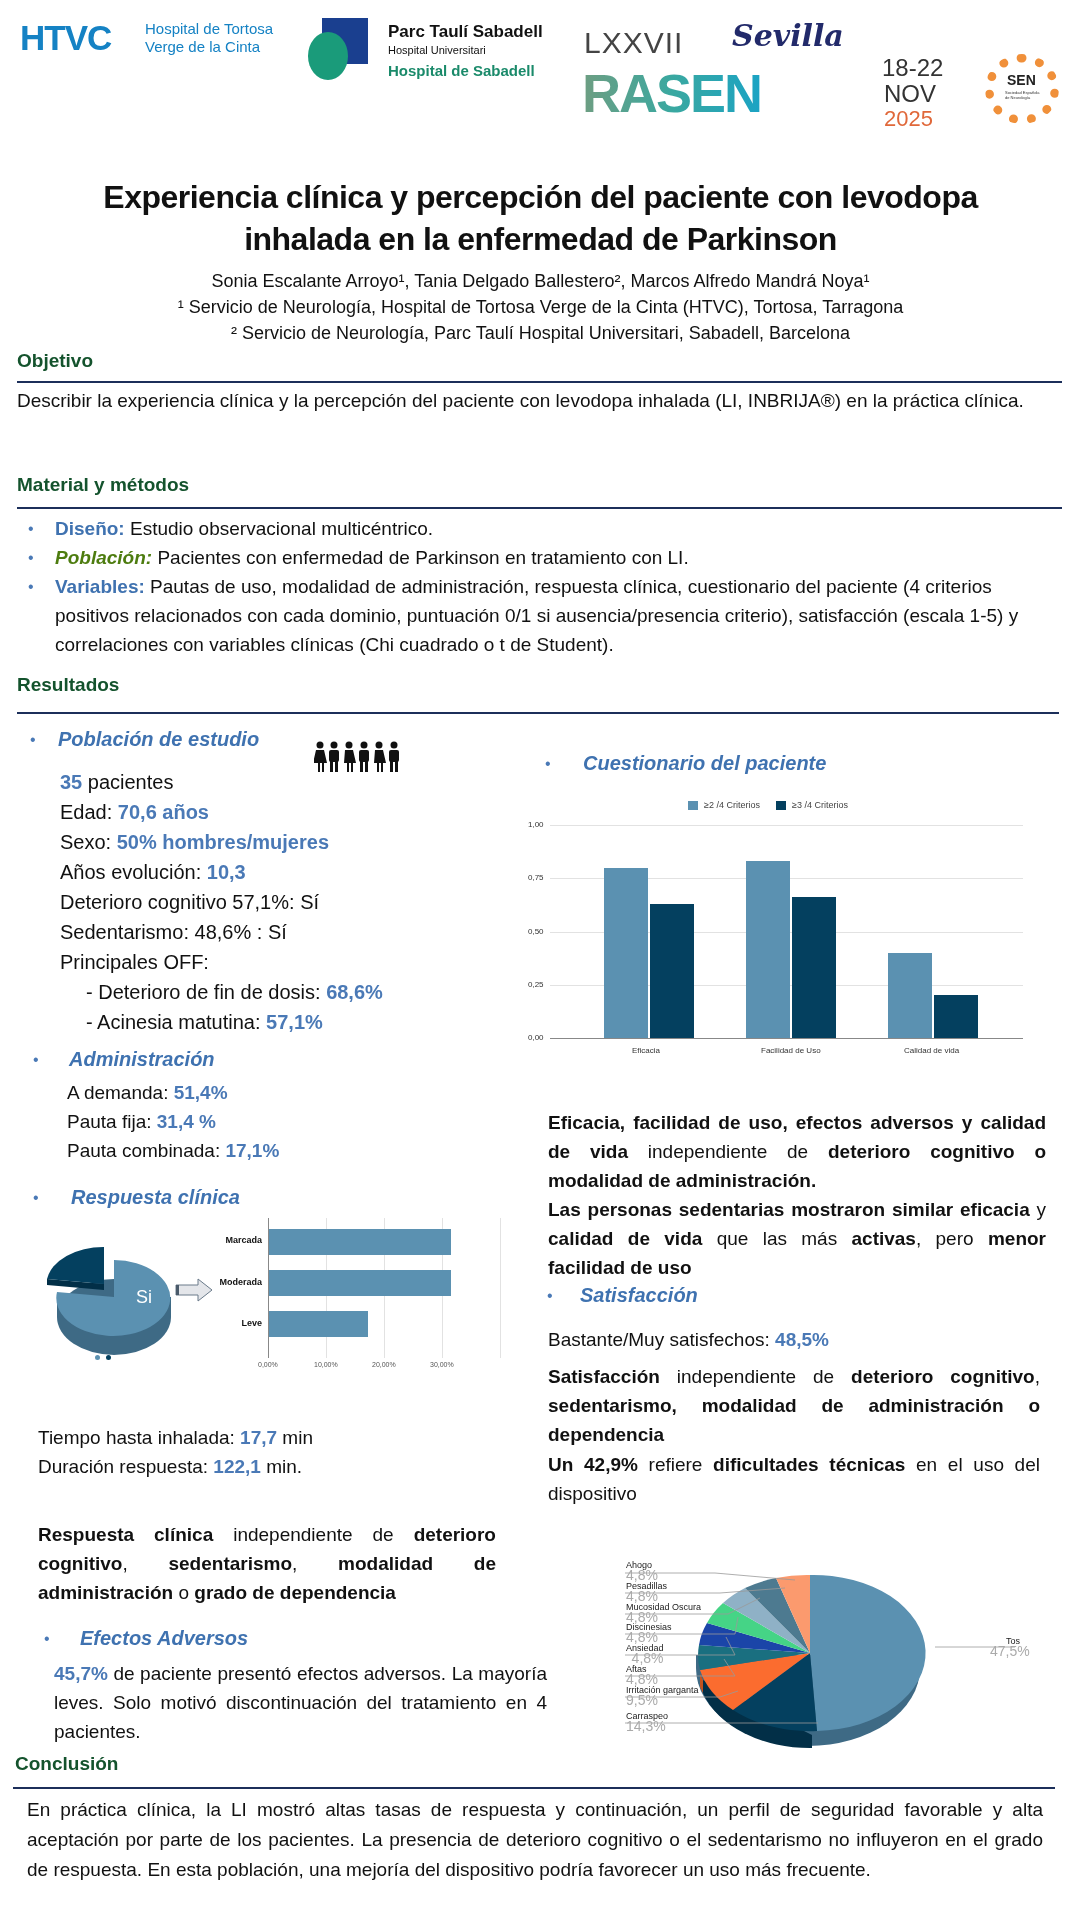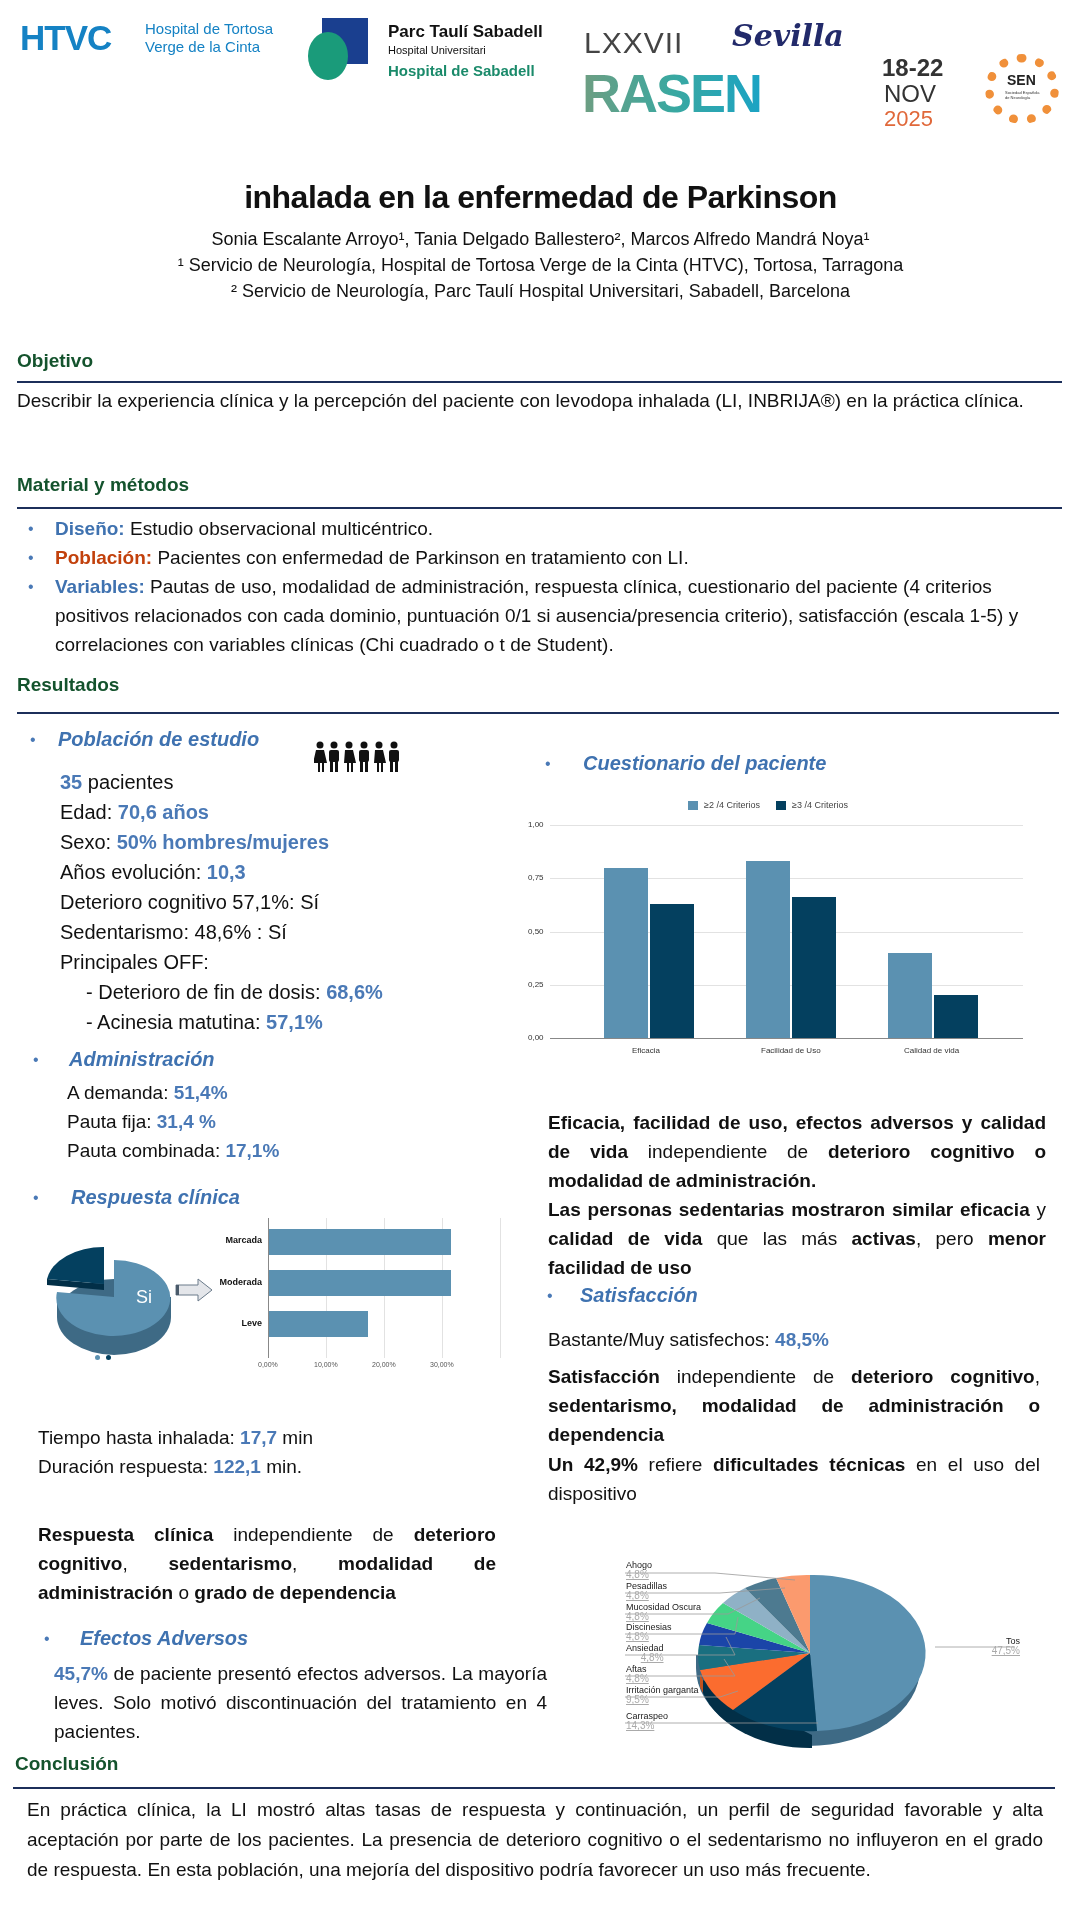--- a/index.html
+++ b/index.html
@@ -8,21 +8,21 @@
   .abs { position: absolute; }
   .hdr-title { font-family: "Liberation Sans", sans-serif; font-weight: bold; font-size: 19px; color: #14532d; }
   .rule { position: absolute; height: 2px; background: #1c2f5a; }
   .txt { font-size: 19px; line-height: 29px; color: #111; }
   .sub { font-style: italic; font-weight: bold; color: #3f72b0; font-size: 20px; }
   .bullet { color: #4a79b6; font-size: 16px; }
   .b { font-weight: bold; }
   .just { text-align: justify; text-align-last: left; }
   .val { color: #4a79b6; font-weight: bold; }
   .lbl-small { font-size: 9px; color: #222; }
-  .pct-small { font-size: 10px; color: #aaa; text-decoration: underline; }
+  .pct-small { font-size: 14px; color: #aaa; }
 </style>
 </head>
 <body>
 
 <div class="abs" style="left:20px;top:18px;width:270px;height:44px;">
   <span class="abs" style="left:0;top:0;font-size:35px;font-weight:bold;color:#1582c4;letter-spacing:-1px;">HTVC</span>
   <span class="abs" style="left:125px;top:2px;font-size:15px;color:#1582c4;white-space:nowrap;">Hospital de Tortosa</span>
   <span class="abs" style="left:125px;top:20px;font-size:15px;color:#1582c4;white-space:nowrap;">Verge de la Cinta</span>
 </div>
 
@@ -31,52 +31,53 @@
   <div class="abs" style="left:0;top:14px;width:40px;height:48px;background:#1a9b7a;border-radius:50%;"></div>
   <span class="abs" style="left:80px;top:4px;font-size:17px;font-weight:bold;color:#111;white-space:nowrap;">Parc Taulí Sabadell</span>
   <span class="abs" style="left:80px;top:26px;font-size:11px;font-weight:normal;color:#111;white-space:nowrap;">Hospital Universitari</span>
   <span class="abs" style="left:80px;top:44px;font-size:15px;font-weight:bold;color:#1a8a6a;white-space:nowrap;">Hospital de Sabadell</span>
 </div>
 
 <div class="abs" style="left:582px;top:18px;width:380px;height:110px;">
   <span class="abs" style="left:2px;top:8px;font-size:30px;color:#444;letter-spacing:1px;font-weight:normal;">LXXVII</span>
   <span class="abs" style="left:150px;top:0;font-size:30px;font-style:italic;font-weight:bold;color:#222a6a;font-family:'DejaVu Serif',serif;">Sevilla</span>
   <span class="abs" style="left:0;top:40px;font-size:54px;font-weight:bold;line-height:70px;letter-spacing:-2px;background:linear-gradient(90deg,#6e9e82,#3aa8a0,#1ba3c4);-webkit-background-clip:text;background-clip:text;color:transparent;">RASEN</span>
-  <span class="abs" style="left:300px;top:36px;font-size:24px;color:#333;font-weight:bold;">18-22</span>
+  <span class="abs" style="left:300px;top:36px;font-size:24px;color:#333;">18-22</span>
   <span class="abs" style="left:302px;top:62px;font-size:24px;color:#333;">NOV</span>
   <span class="abs" style="left:302px;top:88px;font-size:22px;color:#e0683a;">2025</span>
 </div>
 
 <div class="abs" style="left:985px;top:54px;width:76px;height:72px;">
   <div class="abs" style="left:0;top:0;width:74px;height:70px;border:9px dotted #f0903a;border-radius:50%;"></div>
   <span class="abs" style="left:22px;top:18px;font-size:14px;font-weight:bold;color:#222;">SEN</span>
   <span class="abs" style="left:20px;top:36px;width:38px;font-size:4px;line-height:5px;color:#333;">Sociedad Española de Neurología</span>
 </div>
 
 <div class="abs" style="left:0;top:176px;width:1081px;text-align:center;">
+  <div style="font-size:32px;font-weight:bold;line-height:42px;color:#111;letter-spacing:-0.5px;">Experiencia clínica y percepción  del paciente con levodopa</div>
   <div style="font-size:32px;font-weight:bold;line-height:42px;color:#111;letter-spacing:-0.5px;">inhalada en la enfermedad de Parkinson</div>
   <div style="font-size:18px;line-height:26px;margin-top:8px;color:#111;">Sonia Escalante Arroyo¹, Tania Delgado Ballestero², Marcos Alfredo Mandrá Noya¹</div>
   <div style="font-size:18px;line-height:26px;color:#111;">¹ Servicio de Neurología, Hospital de Tortosa Verge de la Cinta (HTVC), Tortosa, Tarragona</div>
   <div style="font-size:18px;line-height:26px;color:#111;">² Servicio de Neurología, Parc Taulí Hospital Universitari, Sabadell, Barcelona</div>
 </div>
 
 <div class="abs hdr-title" style="left:17px;top:350px;">Objetivo</div>
 <div class="rule" style="left:17px;top:381px;width:1045px;"></div>
 <div class="abs txt just" style="left:17px;top:386px;width:1030px;font-size:19px;line-height:30px;">Describir la experiencia clínica y la percepción del paciente con levodopa inhalada (LI, INBRIJA®) en la práctica clínica.</div>
 
 <div class="abs hdr-title" style="left:17px;top:474px;">Material y métodos</div>
 <div class="rule" style="left:17px;top:507px;width:1045px;"></div>
 <div class="abs" style="left:28px;top:514px;width:1020px;">
   <div style="display:flex;font-size:19px;line-height:29px;">
     <span class="bullet" style="width:27px;">•</span>
     <span><span class="b" style="color:#3f72b0;">Diseño:</span><span> Estudio observacional multicéntrico.</span></span>
   </div>
   <div style="display:flex;font-size:19px;line-height:29px;">
     <span class="bullet" style="width:27px;">•</span>
-    <span><span class="b" style="color:#c2410c;">Población:</span><span> Pacientes con enfermedad de Parkinson en tratamiento con LI.</span></span>
+    <span><span class="b" style="color:#4d7c0f;font-style:italic;">Población:</span><span> Pacientes con enfermedad de Parkinson en tratamiento con LI.</span></span>
   </div>
   <div style="display:flex;font-size:19px;line-height:29px;">
     <span class="bullet" style="width:27px;flex-shrink:0;">•</span>
     <span style="width:990px;"><span class="b" style="color:#3f72b0;">Variables:</span><span> Pautas de uso, modalidad de administración, respuesta clínica, cuestionario del paciente (4 criterios positivos relacionados con cada dominio, puntuación 0/1 si ausencia/presencia criterio), satisfacción (escala 1-5) y correlaciones con variables clínicas (Chi cuadrado o t de Student).</span></span>
   </div>
 </div>
 
 <div class="abs hdr-title" style="left:17px;top:674px;">Resultados</div>
 <div class="rule" style="left:17px;top:712px;width:1042px;"></div>
 

